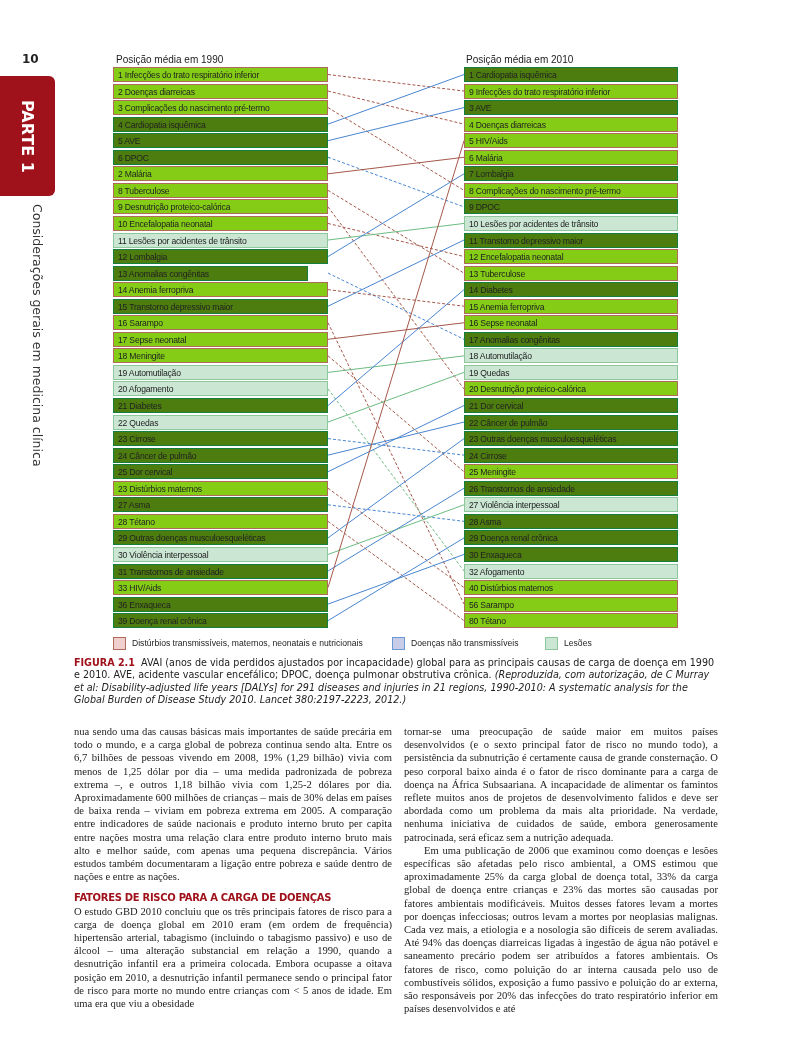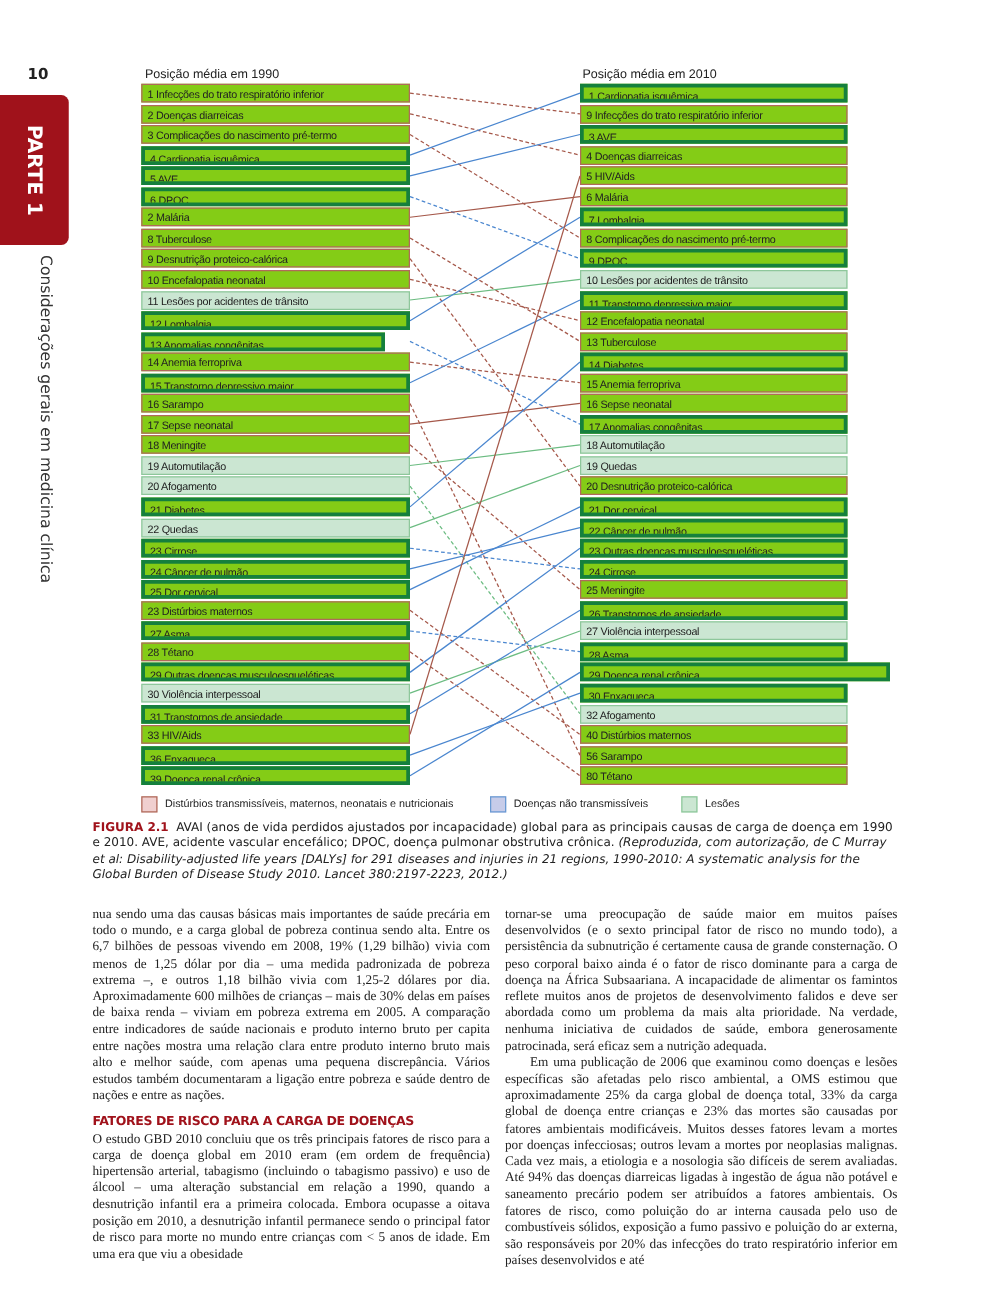--- a/index.html
+++ b/index.html
@@ -4,21 +4,21 @@
 <style>
   html,body{margin:0;padding:0;background:#fff;}
   body{width:792px;height:1045px;position:relative;overflow:hidden;font-family:"Liberation Sans",sans-serif;color:#222;}
   .page-num{position:absolute;left:22px;top:52px;font-weight:bold;font-size:12px;font-family:"DejaVu Sans",sans-serif;}
   .side-tab{position:absolute;left:0;top:76px;width:55px;height:120px;background:#a0121b;border-radius:0 6px 6px 0;}
   .side-tab span{position:absolute;left:18px;top:24px;writing-mode:vertical-rl;color:#fff;font-weight:bold;font-size:16px;font-family:"DejaVu Sans",sans-serif;letter-spacing:0px;}
   .side-text{position:absolute;left:30px;top:204px;writing-mode:vertical-rl;font-size:12.5px;color:#333;font-family:"DejaVu Sans",sans-serif;}
   .col-title{position:absolute;font-size:10px;color:#222;}
   .row{position:absolute;height:15px;box-sizing:border-box;font-size:8.6px;line-height:14px;padding-left:4px;white-space:nowrap;overflow:hidden;letter-spacing:-0.2px;}
   .row.c{background:#84cc16;border:1px solid #b06a5a;}
-  .row.n{background:#84cc16;border:3px solid #15803d;}
+  .row.n{background:#4d7c0f;border:1px solid #15803d;}
   .row.i{background:#cbe6d2;border:1px solid #8ec79b;}
   svg.lines{position:absolute;left:0;top:0;}
   .legend{position:absolute;top:637px;left:113px;font-size:8.6px;}
   .legend .item{position:absolute;top:0;white-space:nowrap;}
   .legend .sw{display:inline-block;width:13px;height:13px;vertical-align:middle;margin-right:6px;box-sizing:border-box;}
   .caption{position:absolute;left:74px;top:657px;width:642px;font-size:9.6px;line-height:12.3px;font-family:"DejaVu Sans",sans-serif;color:#222;}
   .caption b{color:#a0121b;margin-right:6px;}
   .caption i{font-style:italic;}
   .body-col{position:absolute;font-family:"Liberation Serif",serif;font-size:10.6px;line-height:13.2px;text-align:justify;color:#222;}
   .heading{color:#a0121b;font-weight:bold;font-family:"DejaVu Sans",sans-serif;font-size:10px;letter-spacing:-0.3px;margin-top:8px;}
@@ -130,21 +130,21 @@
       <div class="row i" style="left: 464px; top: 364.9px; width: 214px;">19 Quedas</div>
       <div class="row c" style="left: 464px; top: 381.45px; width: 214px;">20 Desnutrição proteico-calórica</div>
       <div class="row n" style="left: 464px; top: 398px; width: 214px;">21 Dor cervical</div>
       <div class="row n" style="left: 464px; top: 414.55px; width: 214px;">22 Câncer de pulmão</div>
       <div class="row n" style="left: 464px; top: 431.1px; width: 214px;">23 Outras doenças musculoesqueléticas</div>
       <div class="row n" style="left: 464px; top: 447.65px; width: 214px;">24 Cirrose</div>
       <div class="row c" style="left: 464px; top: 464.2px; width: 214px;">25 Meningite</div>
       <div class="row n" style="left: 464px; top: 480.75px; width: 214px;">26 Transtornos de ansiedade</div>
       <div class="row i" style="left: 464px; top: 497.3px; width: 214px;">27 Violência interpessoal</div>
       <div class="row n" style="left: 464px; top: 513.85px; width: 214px;">28 Asma</div>
-      <div class="row n" style="left: 464px; top: 530.4px; width: 248px;">29 Doença renal crônica</div>
+      <div class="row n" style="left: 464px; top: 530.4px; width: 214px;">29 Doença renal crônica</div>
       <div class="row n" style="left: 464px; top: 546.95px; width: 214px;">30 Enxaqueca</div>
       <div class="row i" style="left: 464px; top: 563.5px; width: 214px;">32 Afogamento</div>
       <div class="row c" style="left: 464px; top: 580.05px; width: 214px;">40 Distúrbios maternos</div>
       <div class="row c" style="left: 464px; top: 596.6px; width: 214px;">56 Sarampo</div>
       <div class="row c" style="left: 464px; top: 613.15px; width: 214px;">80 Tétano</div>
     </div>
 
   <div class="legend">
     <div class="item" style="left:0;">
       <span class="sw" style="background:#f0cfcf;border:1px solid #b06a5a;"></span><span>Distúrbios transmissíveis, maternos, neonatais e nutricionais</span>

